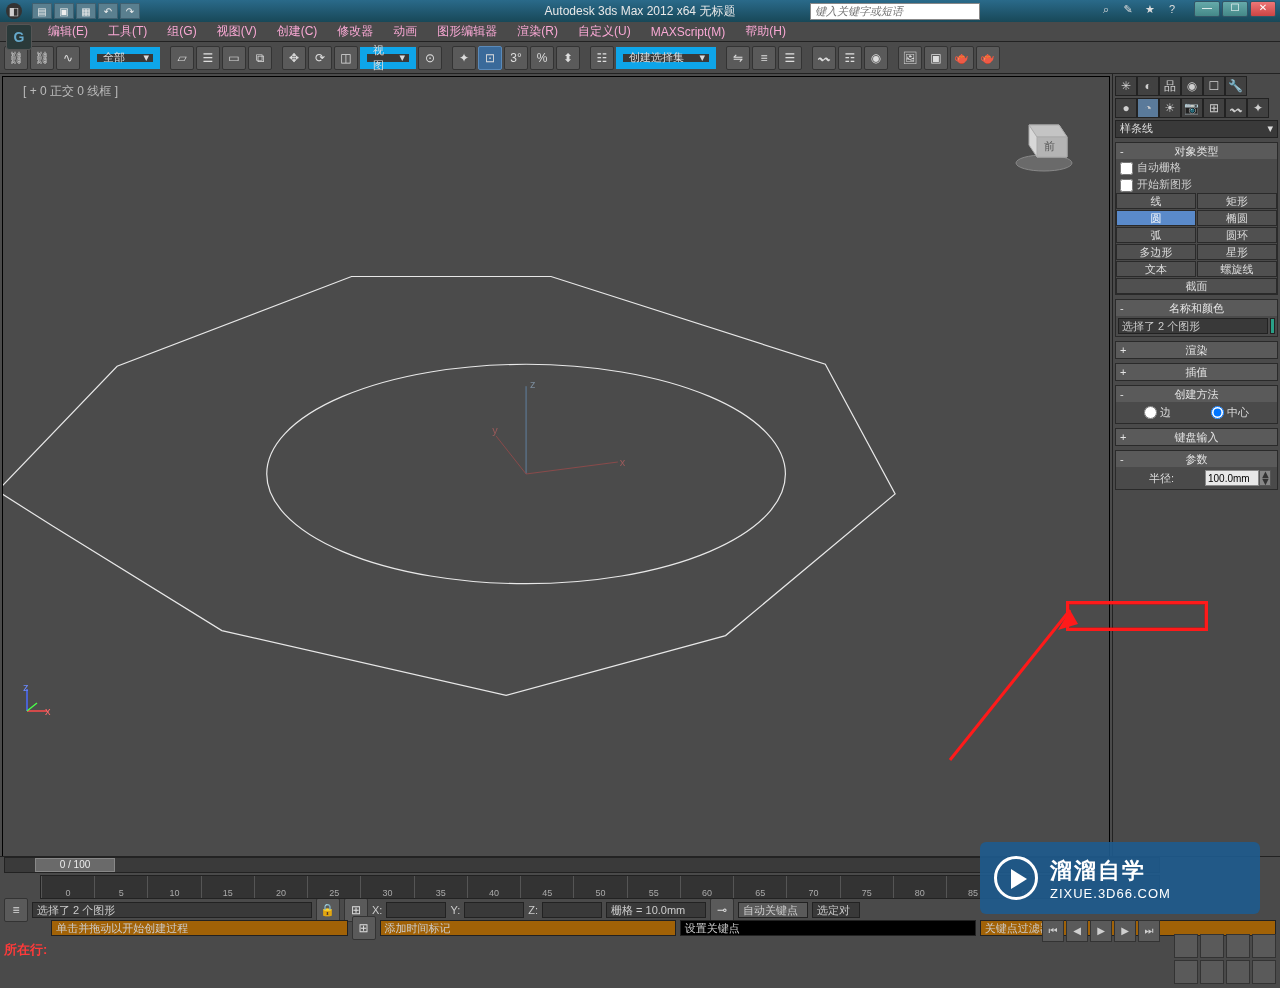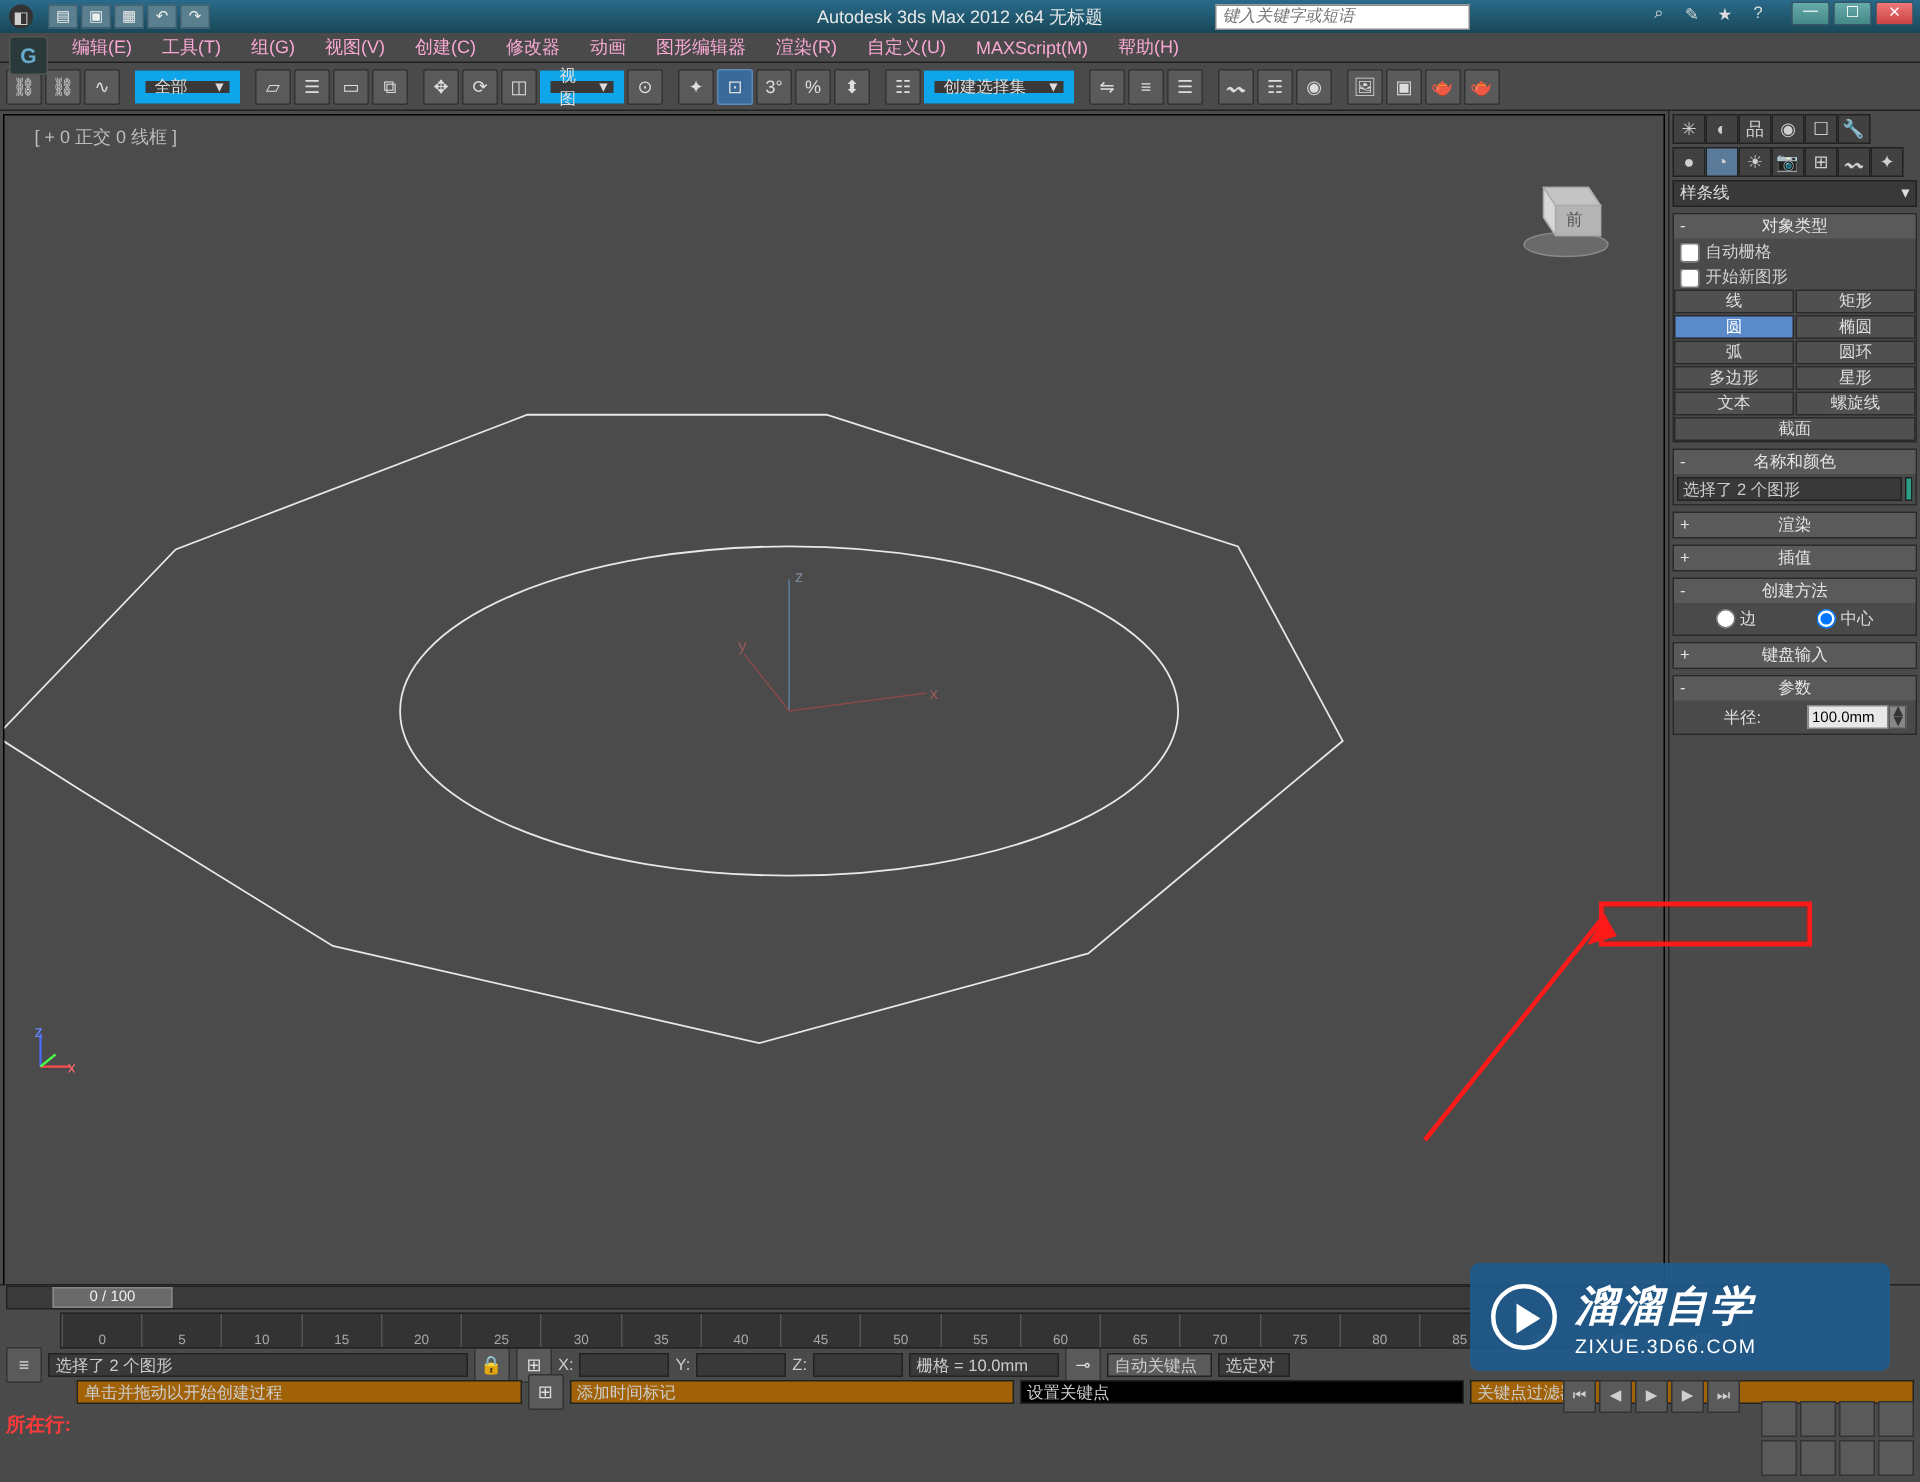--- a/index.html
+++ b/index.html
@@ -68,21 +68,21 @@
 .promptrow .fld{background:#a16207;border:1px solid #222;height:16px;padding:0 4px;font-size:11px;color:#ccc;flex:1;}
 .redlabel{color:#ff3a3a;font-weight:bold;font-size:13px;margin-top:44px;}
 .navbtns{position:absolute;right:4px;bottom:4px;display:grid;grid-template-columns:repeat(4,24px);gap:2px;}
 .navbtns div{width:24px;height:24px;background:#5a5a5a;border:1px solid #333;}
 .playbtns{position:absolute;right:120px;bottom:46px;display:flex;gap:2px;}
 .playbtns div{width:22px;height:22px;background:#5a5a5a;border:1px solid #333;text-align:center;line-height:20px;font-size:10px;}
 .watermark{position:absolute;right:20px;bottom:74px;width:280px;height:72px;background:rgba(30,90,140,.92);border-radius:6px;display:flex;align-items:center;padding:0 14px;gap:12px;}
 .watermark .logo{width:44px;height:44px;border:3px solid #fff;border-radius:50%;position:relative;}
 .watermark .logo:before{content:"";position:absolute;left:14px;top:10px;width:0;height:0;border-left:16px solid #fff;border-top:10px solid transparent;border-bottom:10px solid transparent;}
 .watermark .txt{color:#fff;}
-.watermark .txt .big{font-size:28px;font-weight:bold;letter-spacing:2px;font-style:italic;}
+.watermark .txt .big{font-size:22px;font-weight:bold;letter-spacing:2px;}
 .watermark .txt .small{font-size:13px;letter-spacing:1px;}
 .appicon{position:absolute;left:6px;top:24px;width:26px;height:26px;background:#2a3a3a;border:1px solid #555;border-radius:3px;display:flex;align-items:center;justify-content:center;color:#6ac;font-size:14px;font-weight:bold;}
 .axisicon{position:absolute;left:18px;bottom:150px;width:30px;height:30px;}
 </style>
 </head>
 <body>
 
 <div class="titlebar">
   <div class="icon">◧</div>
   <div class="tb-btns">

